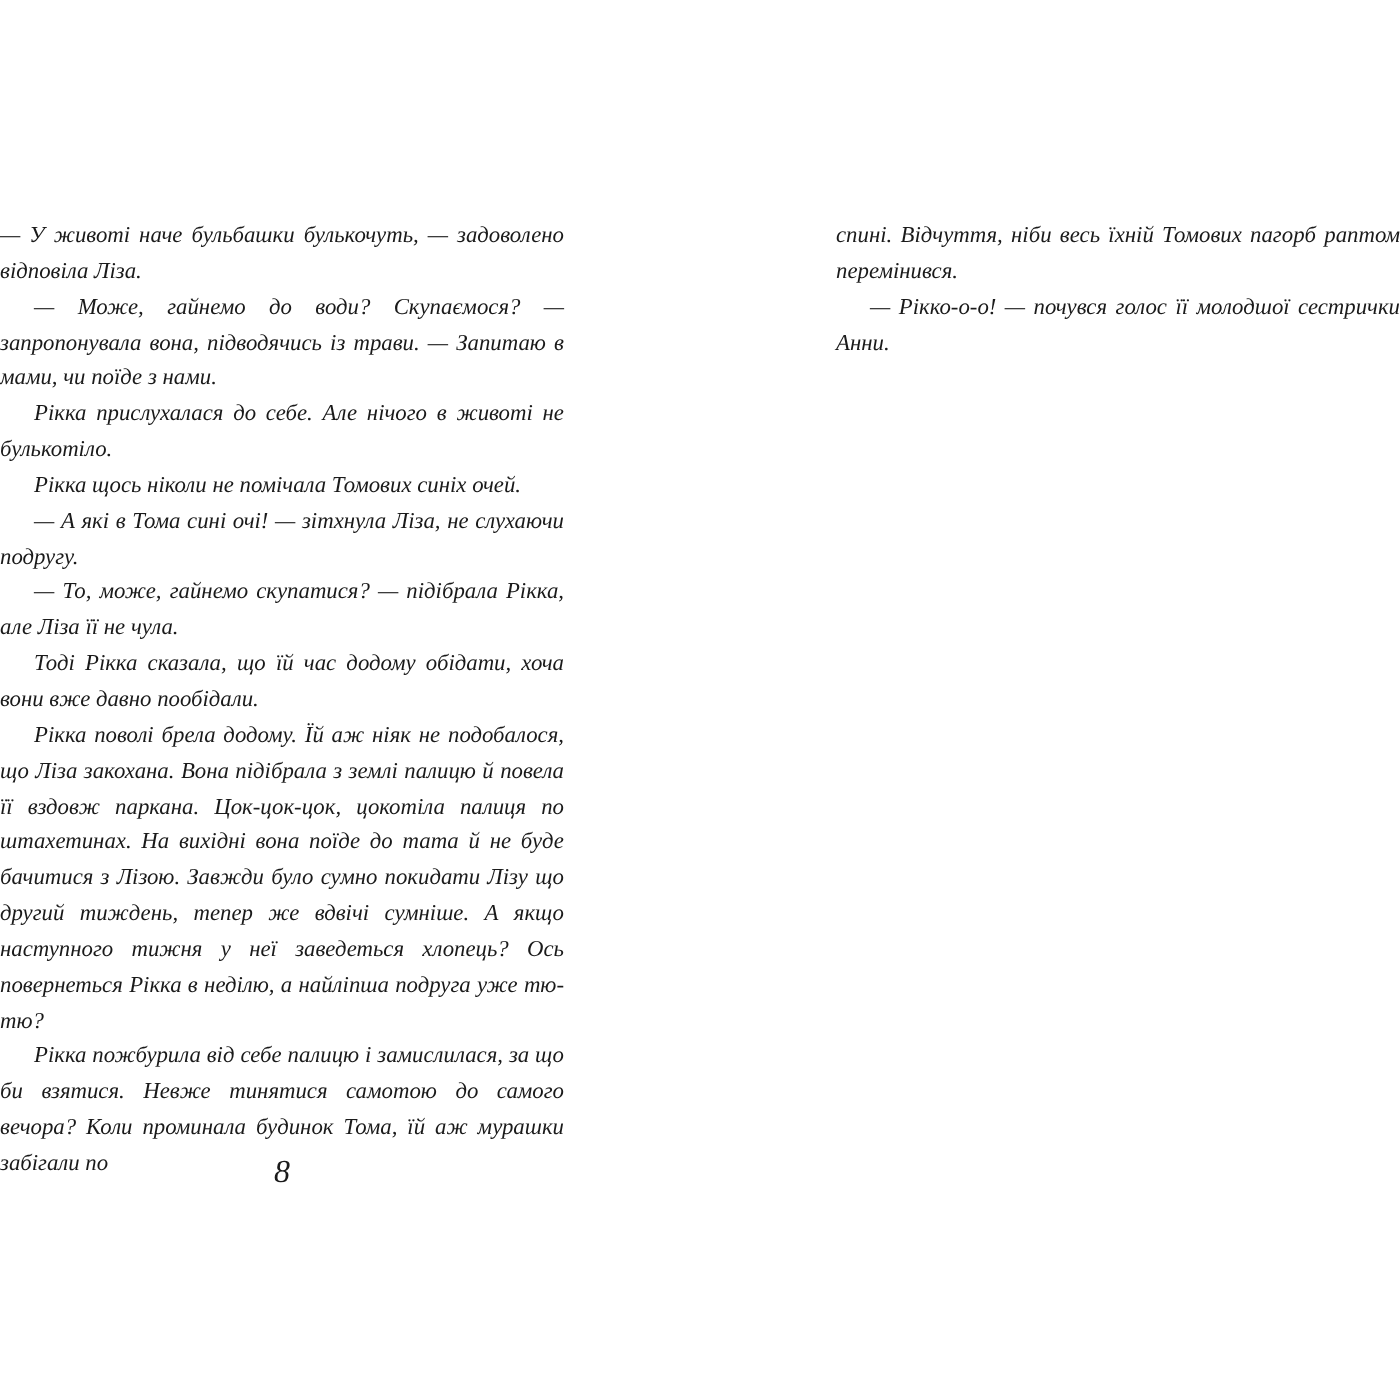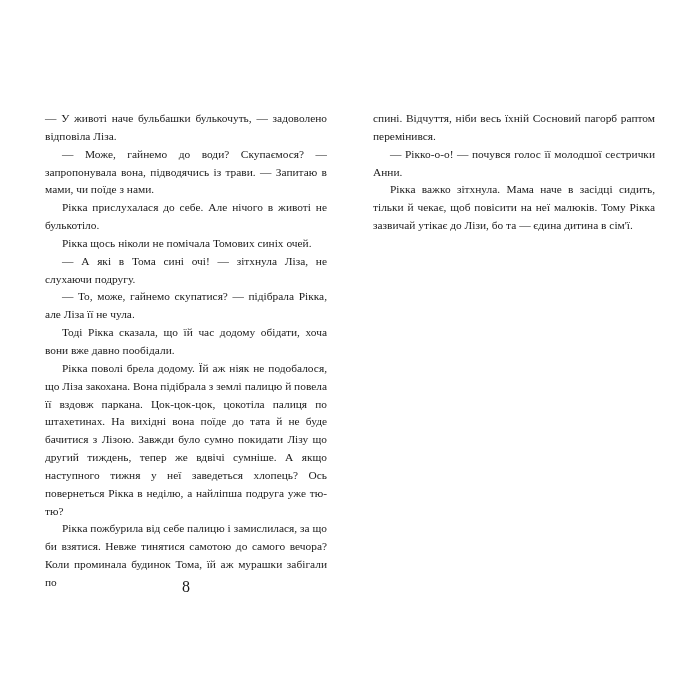--- a/index.html
+++ b/index.html
@@ -19,22 +19,23 @@
     width: 700px;
     height: 700px;
     box-sizing: border-box;
   }
   .spread {
     position: absolute;
     top: 110px;
     left: 0;
     width: 700px;
     display: flex;
-    justify-content: center;
+    justify-content: space-between;
     gap: 46px;
+    font-style: italic;
   }
   .column {
     width: 282px;
   }
   .column p {
     margin: 0;
     font-size: 11.4px;
     line-height: 1.565;
     text-align: justify;
     text-justify: inter-word;
@@ -69,19 +70,18 @@
       <p>— То, може, гайнемо скупатися? — підібрала Рікка, але Ліза її не чула.</p>
       <p>Тоді Рікка сказала, що їй час додому обідати, хоча вони вже давно пообідали.</p>
       <p>Рікка поволі брела додому. Їй аж ніяк не подобалося, що Ліза закохана. Вона підібрала з землі палицю й повела її вздовж паркана. Цок-цок-цок, цокотіла палиця по штахетинах. На вихідні вона поїде до тата й не буде бачитися з Лізою. Завжди було сумно покидати Лізу що другий тиждень, тепер же вдвічі сумніше. А якщо наступного тижня у неї заведеться хлопець? Ось повернеться Рікка в неділю, а найліпша подруга уже тю-тю?</p>
       <p>Рікка пожбурила від себе палицю і замислилася, за що би взятися. Невже тинятися самотою до самого вечора? Коли проминала будинок Тома, їй аж мурашки забігали по</p>
       <div class="folio-wrap">
         <span>8</span>
       </div>
     </div>
 
     <div class="column right-col">
-      <p class="noindent">спині. Відчуття, ніби весь їхній Сосновий пагорб раптом перемінився.</p>
+      <p class="noindent">спині. Відчуття, ніби весь їхній Томових пагорб раптом перемінився.</p>
       <p>— Рікко-о-о! — почувся голос її молодшої сестрички Анни.</p>
-      <p>Рікка важко зітхнула. Мама наче в засідці сидить, тільки й чекає, щоб повісити на неї малюків. Тому Рікка зазвичай утікає до Лізи, бо та — єдина дитина в сім'ї.</p>
     </div>
 
   </div>
 </div>
 
 </body></html>

